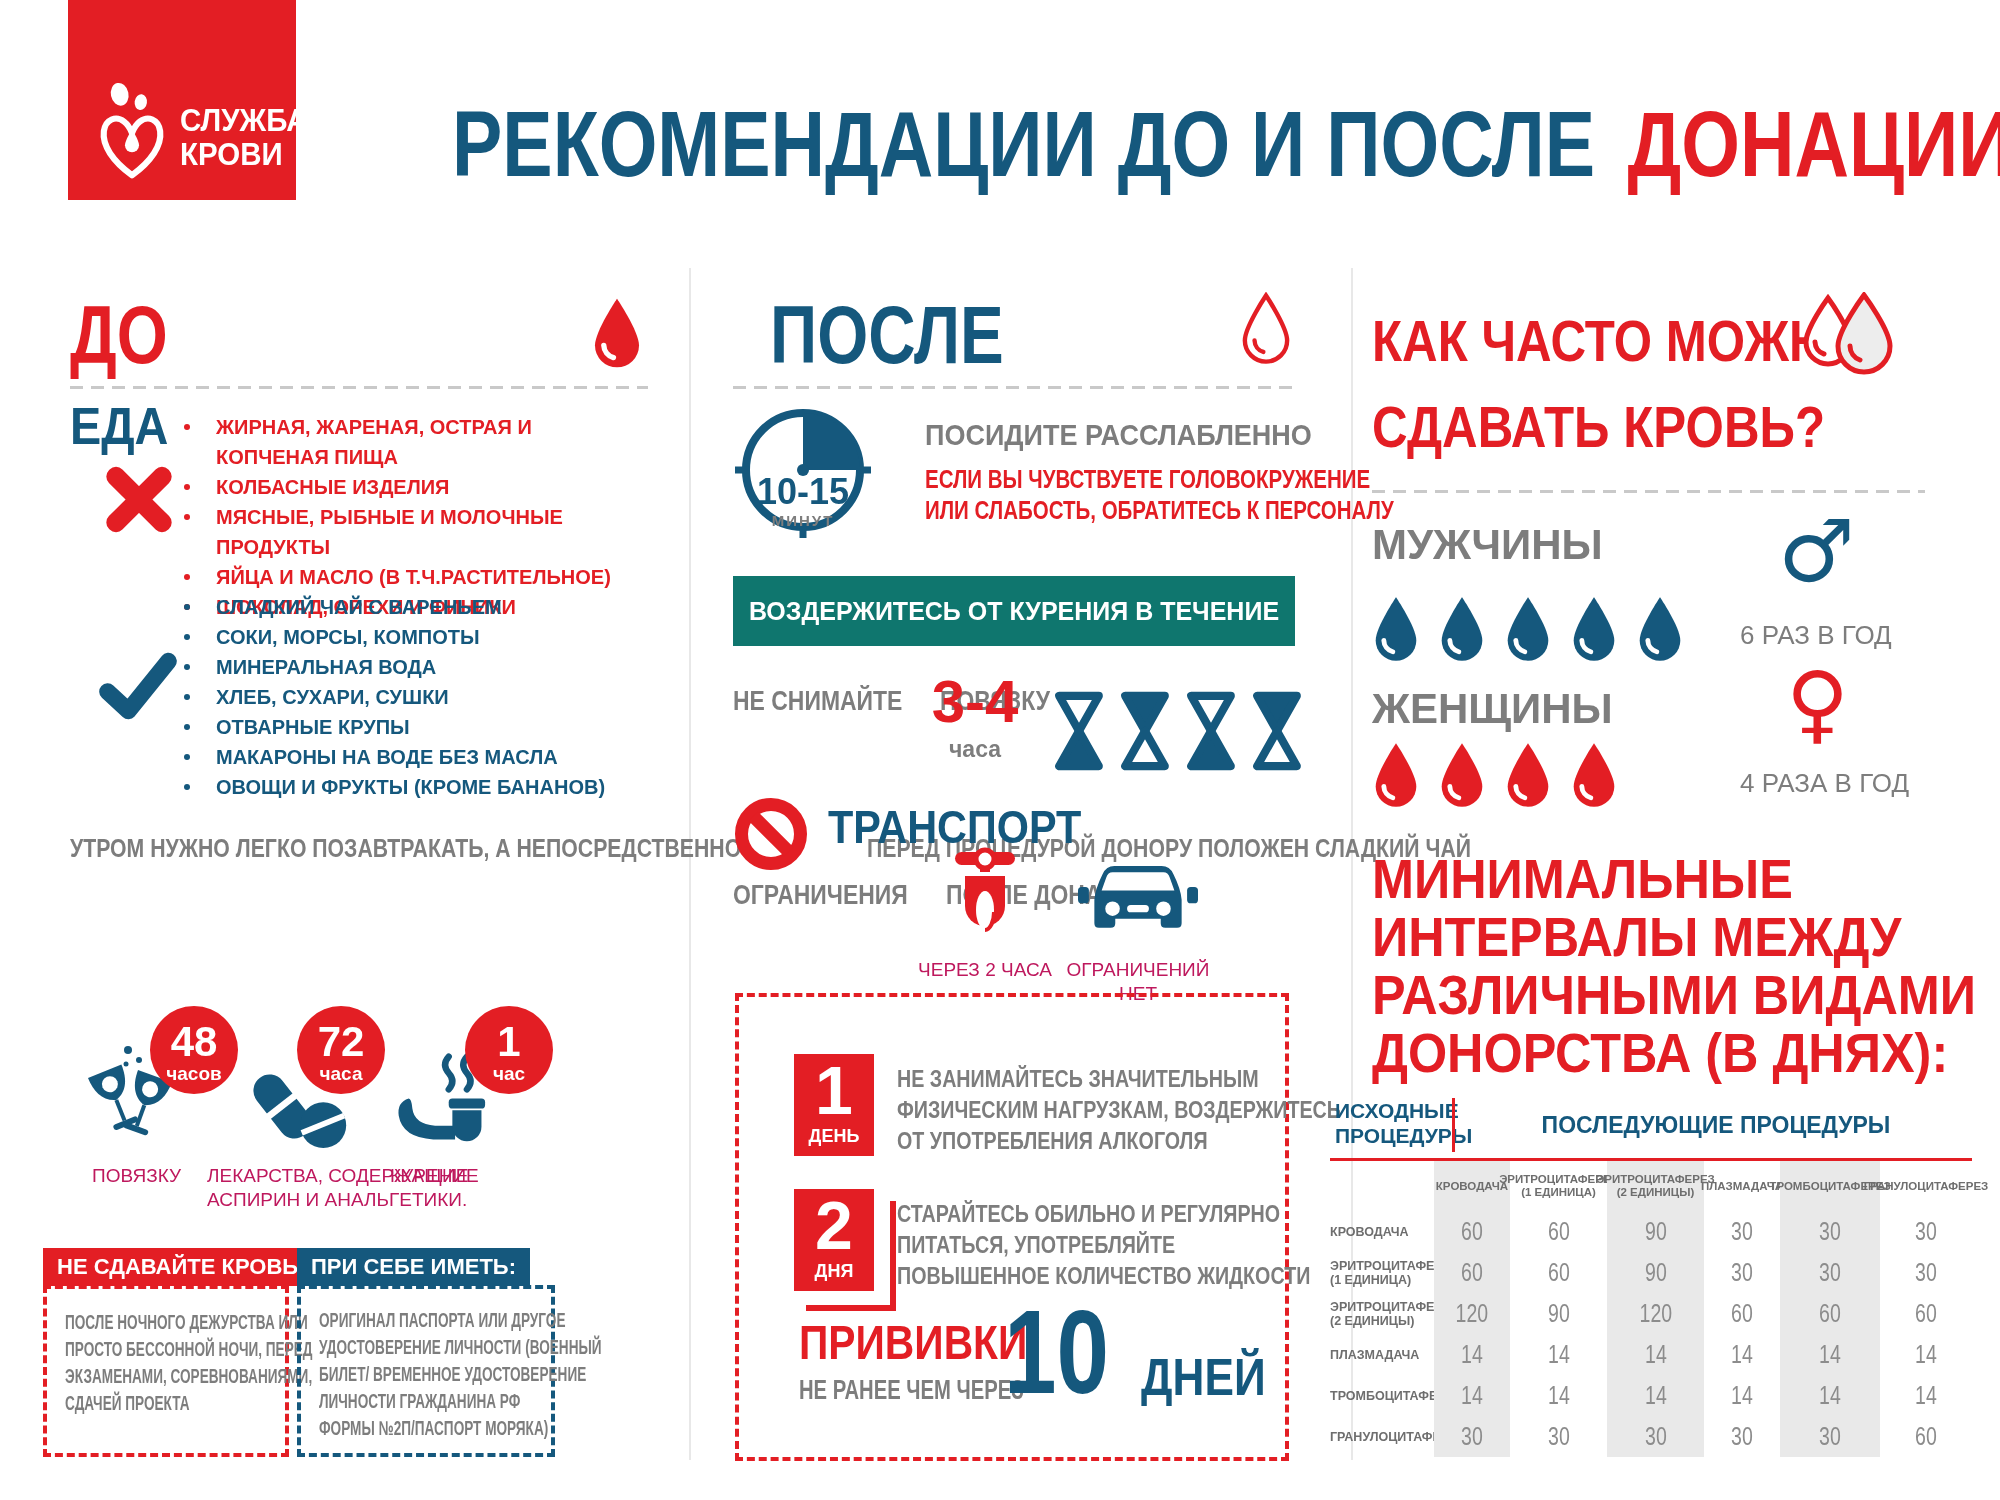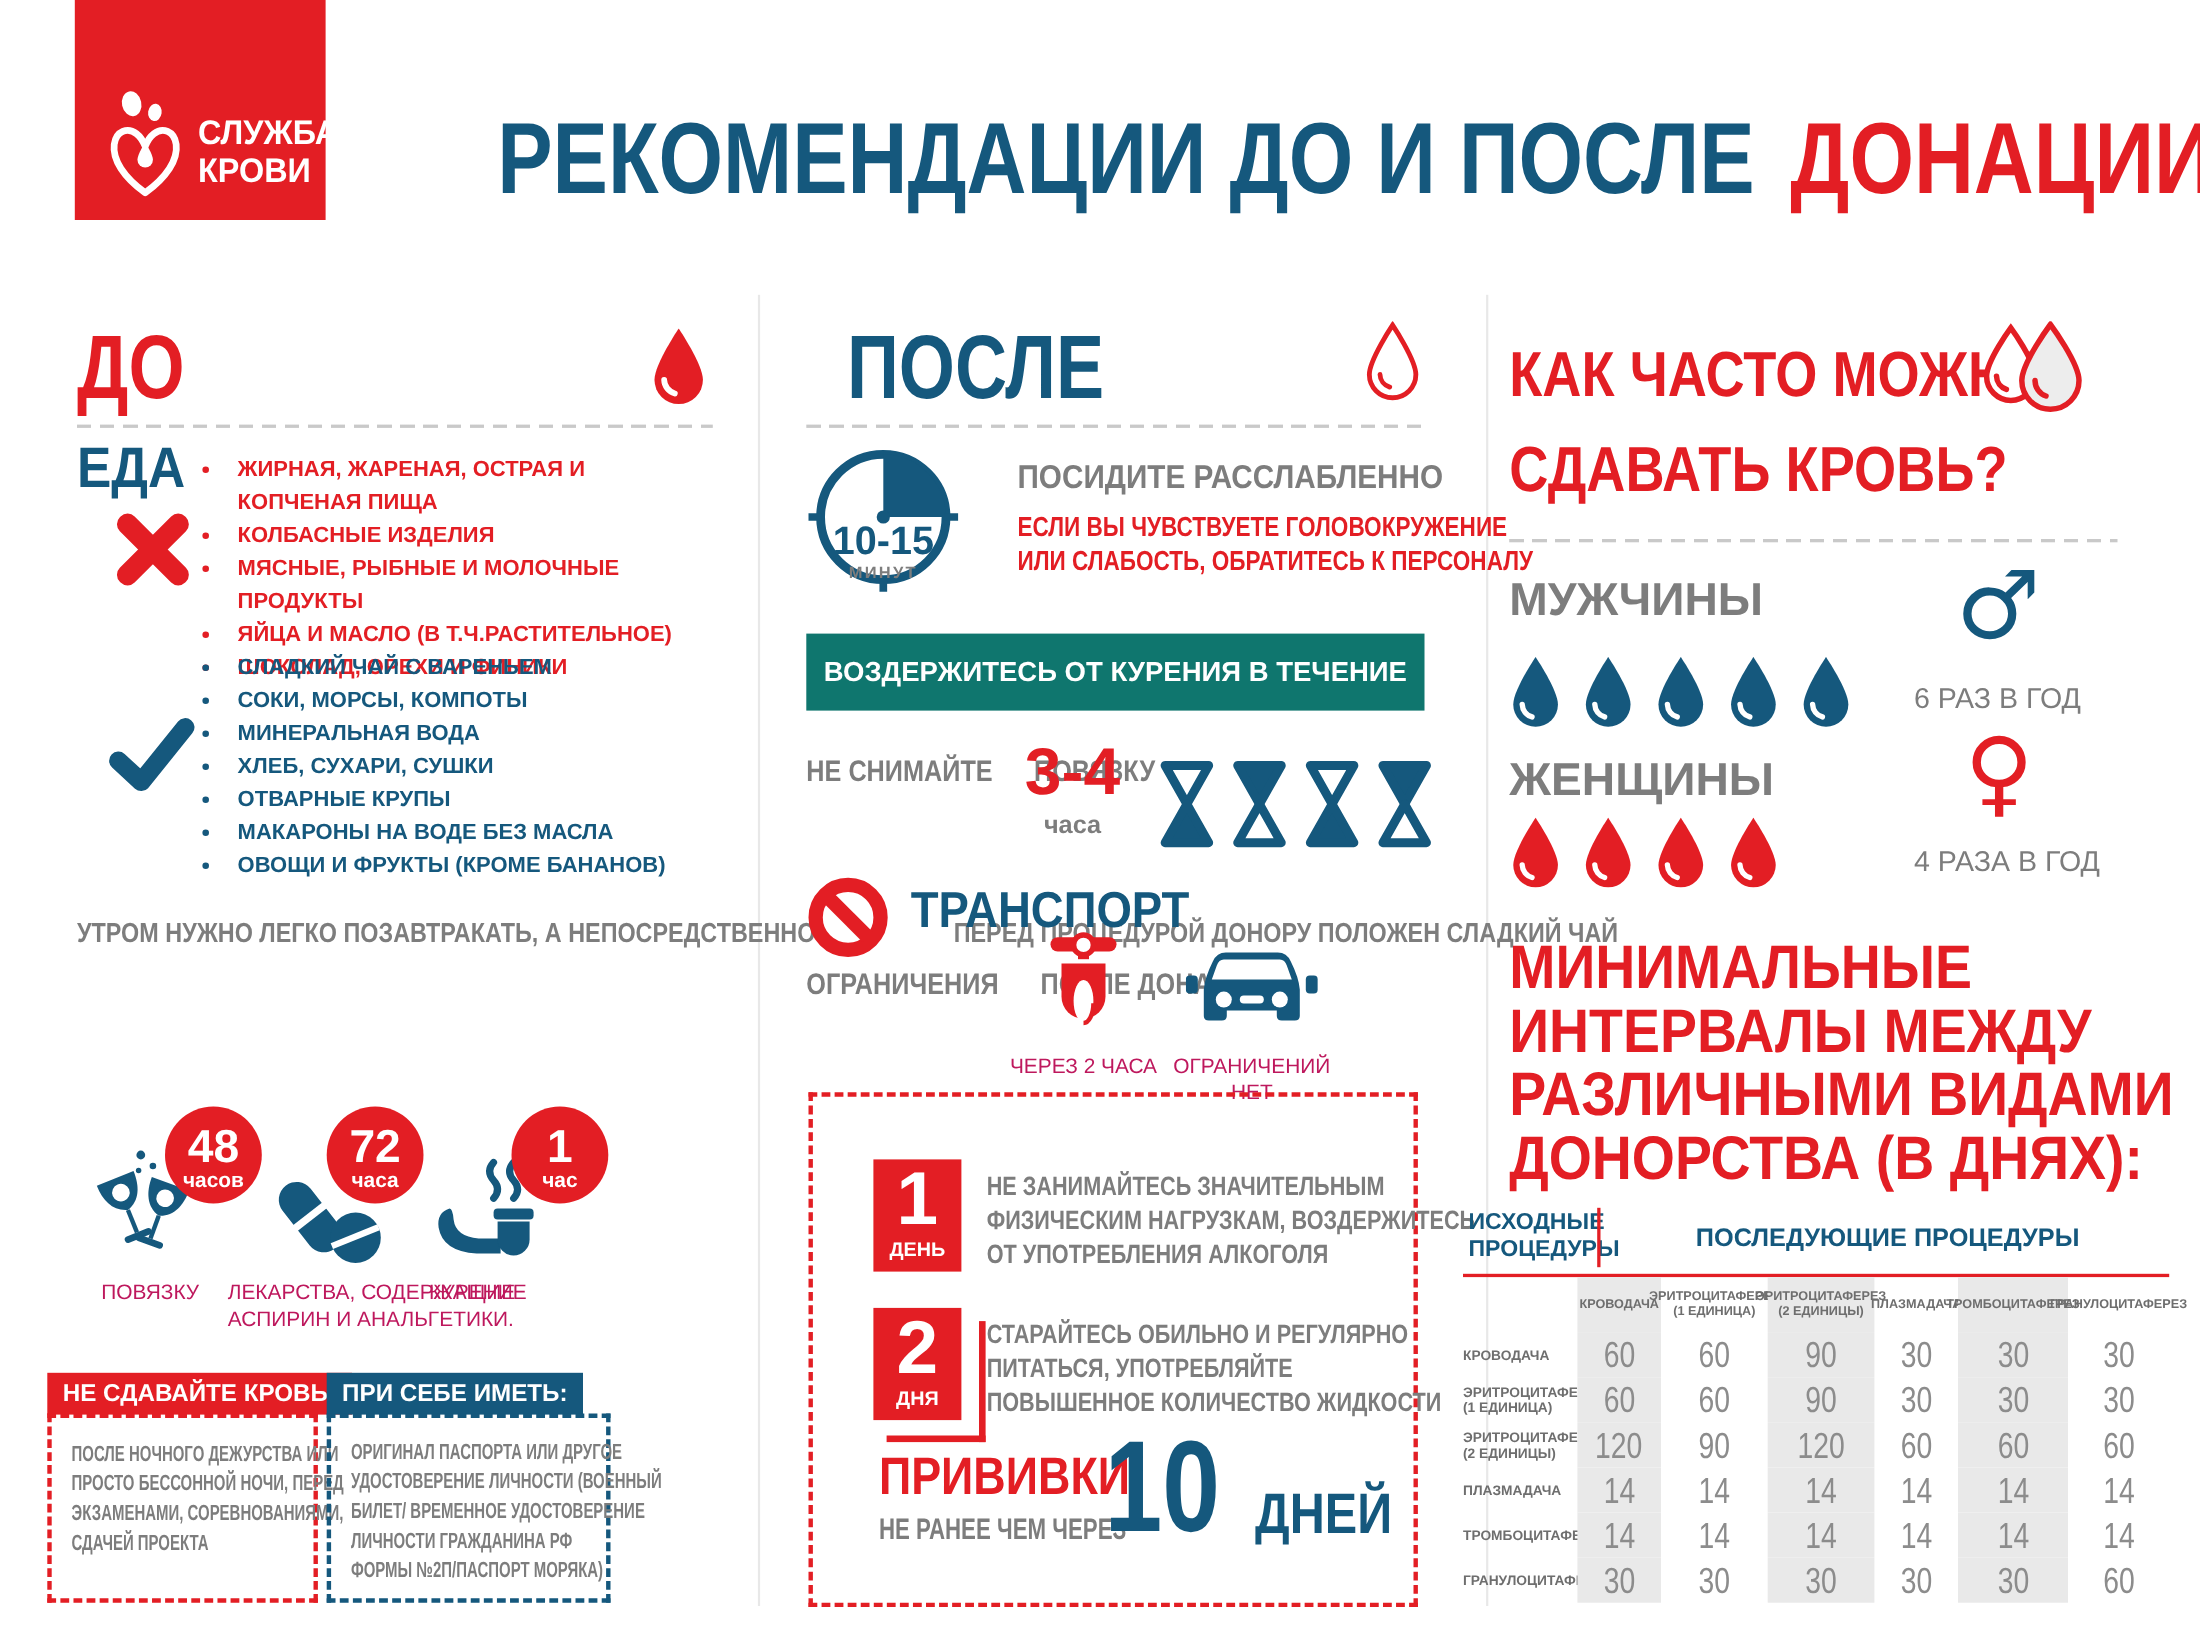--- a/index.html
+++ b/index.html
@@ -50,21 +50,21 @@
   .daysq .u{font-size:18px;font-weight:bold;line-height:20px;}
   .stackframe{border-right:6px solid #e31e24;border-bottom:6px solid #e31e24;width:84px;height:104px;z-index:1;}
   .dtext{font-size:24px;font-weight:bold;color:#7d7d7d;line-height:31px;transform:scaleX(.82);transform-origin:left top;white-space:nowrap;}
 
   
   #dtable{left:1330px;top:1161px;display:grid;grid-template-columns:104px 76px 97px 97px 76px 100px 92px;grid-template-rows:50px repeat(6,41px);width:642px;}
   .tc{display:flex;align-items:center;justify-content:center;text-align:center;}
   .tc.shade{background:#e9e9e9;}
   .th{font-size:11.5px;font-weight:bold;color:#6e6e6e;line-height:13px;}
   .tl{font-size:12.5px;font-weight:bold;color:#6e6e6e;line-height:14px;justify-content:flex-start;text-align:left;}
-  .tv{font-size:33px;color:#8c8c8c;}
+  .tv{font-size:25px;color:#8c8c8c;}
   .tv span{display:inline-block;transform:scaleX(.78);transform-origin:center;}
 </style>
 </head>
 <body>
 
 <div id="poster">
 
   <div id="logo" class="abs">
     <svg class="abs" style="left:20px;top:74px" width="88" height="118" viewBox="0 0 100 120">
       <ellipse cx="36" cy="16" rx="10" ry="13" fill="#fff" transform="rotate(-12 36 16)"></ellipse>

